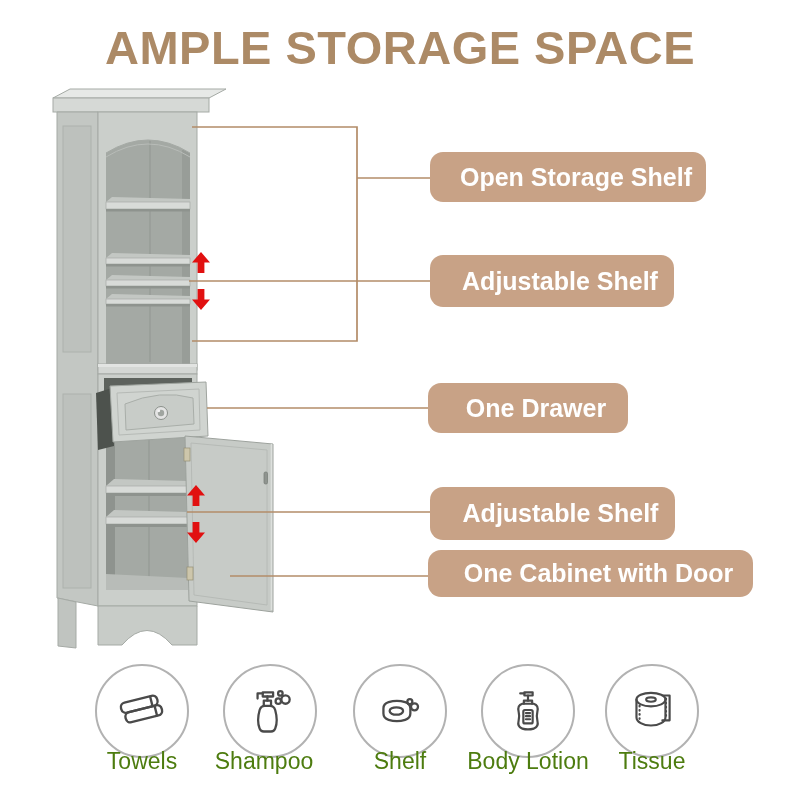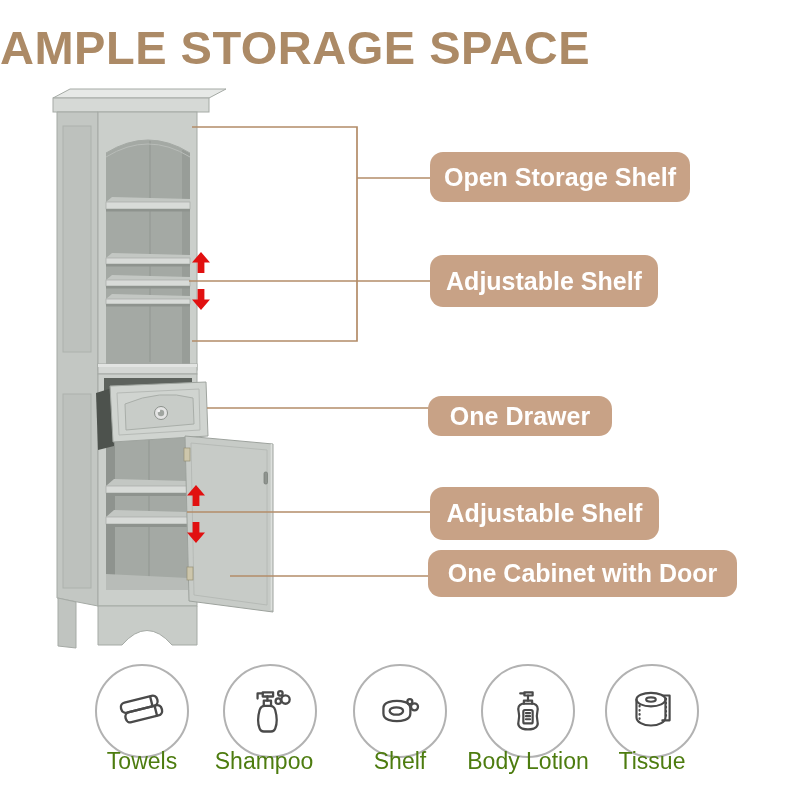--- a/index.html
+++ b/index.html
@@ -1,33 +1,33 @@
 <!DOCTYPE html>
 <html><head>
 <meta charset="utf-8">
 <style>
   html,body{margin:0;padding:0;background:#ffffff;}
   .stage{
     position:relative;width:800px;height:800px;background:#ffffff;
     font-family:"Liberation Sans", sans-serif;overflow:hidden;
   }
   .title{
-    position:absolute;left:0;top:20px;width:800px;
+    position:absolute;left:0;top:20px;width:800px;text-align:center;
     font-size:47px;font-weight:800;letter-spacing:.5px;color:#ac8a66;
     font-family:"Liberation Sans", sans-serif;
   }
   .art{position:absolute;left:0;top:0;width:800px;height:800px;}
   .badge{
     position:absolute;display:flex;align-items:center;justify-content:center;
     background:#c8a286;color:#ffffff;font-weight:700;font-size:25px;
-    border-radius:13px;white-space:nowrap;z-index:3;
+    border-radius:13px;white-space:nowrap;z-index:3;padding-left:16px;
   }
   .badge.b1{left:430px;top:152px;width:260px;height:50px;}
   .badge.b2{left:430px;top:255px;width:228px;height:52px;}
-  .badge.b3{left:428px;top:383px;width:184px;height:40px;margin-top:13px;}
+  .badge.b3{left:428px;top:383px;width:184px;height:50px;}
   .badge.b4{left:430px;top:487px;width:229px;height:53px;}
   .badge.b5{left:428px;top:550px;width:309px;height:47px;}
   .circ{
     position:absolute;top:664px;width:94px;height:94px;border-radius:50%;
     border:2px solid #b2b2b2;display:flex;align-items:center;justify-content:center;
     background:#ffffff;box-sizing:border-box;
   }
   .circ.c1{left:95px;}.circ.c2{left:223px;}.circ.c3{left:353px;}
   .circ.c4{left:481px;}.circ.c5{left:605px;}
   .cap{

